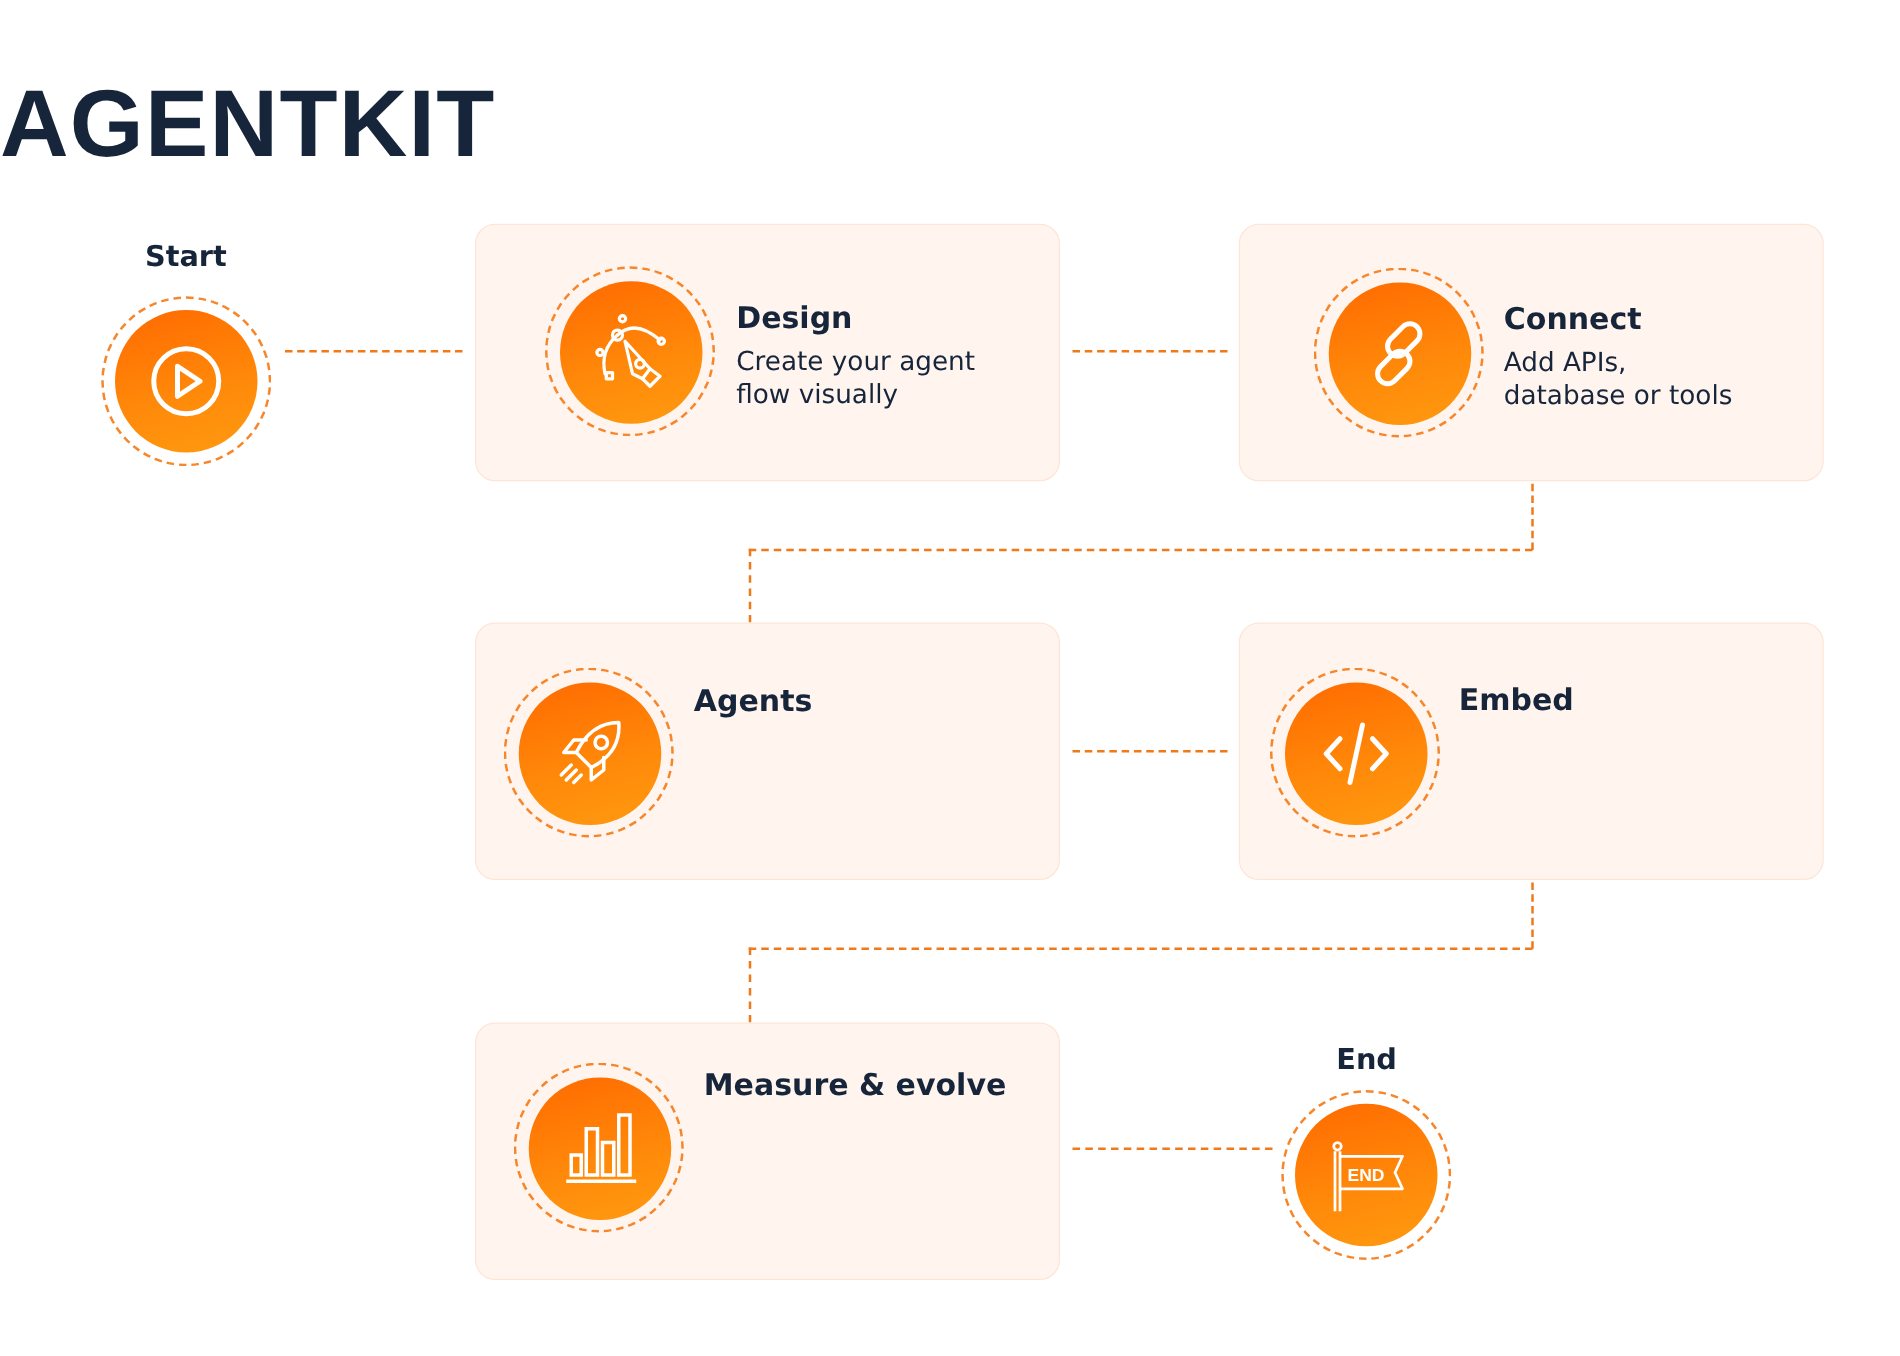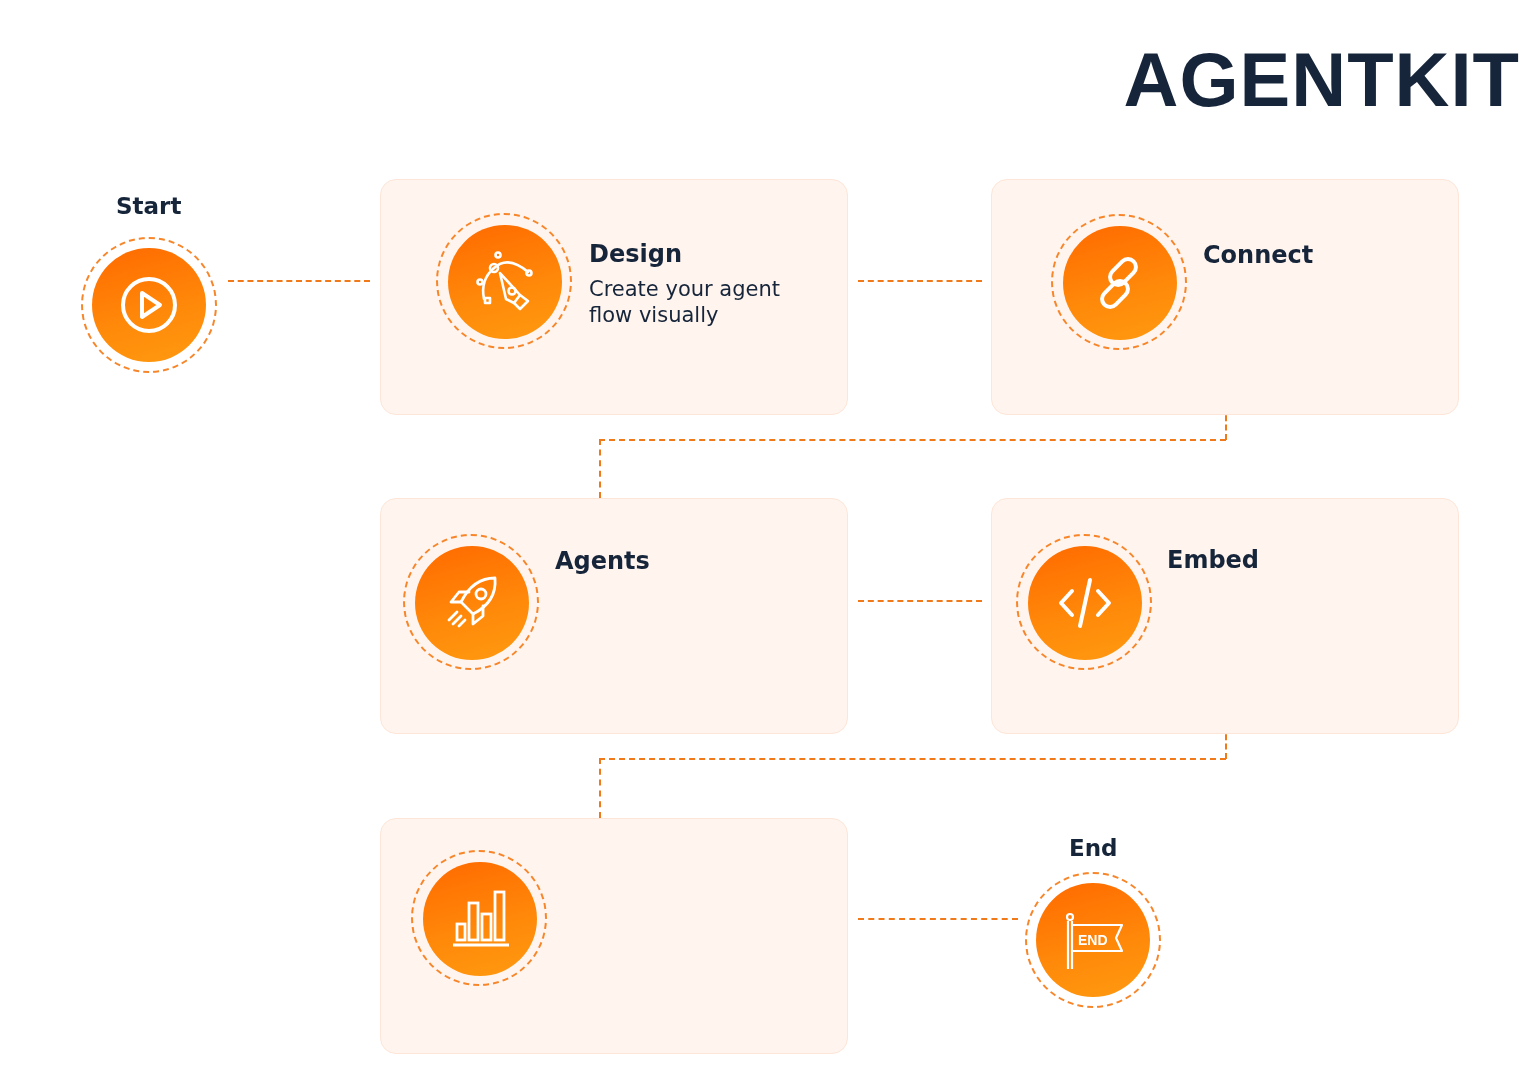--- a/index.html
+++ b/index.html
@@ -1,20 +1,20 @@
 <!DOCTYPE html>
 <html><head>
 <meta charset="utf-8">
 <style>
   html, body { margin:0; padding:0; }
   body { width:1520px; height:1085px; background:#ffffff; position:relative; overflow:hidden;
          font-family:"DejaVu Sans", sans-serif; color:#16253a; }
-  .title { position:absolute; left:0; width:1520px; top:36px; text-align:right;
+  .title { position:absolute; left:0; width:1520px; top:56px; text-align:left;
            font-family:"Liberation Sans", sans-serif; font-weight:700; font-size:76px; letter-spacing:1px; color:#16253a; }
-  .card { position:absolute; width:468px; height:236px; background:#fff4ee; border:1px solid #fde6d8;
+  .card { position:absolute; width:468px; height:206px; background:#fff4ee; border:1px solid #fde6d8;
           border-radius:16px; box-sizing:border-box; }
   .ring { position:absolute; width:136px; height:136px; border-radius:50%; border:2px dashed #f7862a; box-sizing:border-box; }
   .disc { position:absolute; width:114px; height:114px; border-radius:50%;
           background:linear-gradient(165deg,#ff6a00 0%,#ff8a0a 60%,#ff9a10 100%); }
   .disc svg { position:absolute; left:0; top:0; width:114px; height:114px; }
   .ctitle { position:absolute; font-weight:700; font-size:24px; color:#16253a; white-space:nowrap; }
   .cdesc { position:absolute; font-size:21px; line-height:26px; color:#16253a; white-space:pre-line; }
   .label { position:absolute; font-weight:700; font-size:23px; color:#16253a; }
   .hline { position:absolute; height:0; border-top:2px dashed #f07a1a; }
   .vline { position:absolute; width:0; border-left:2px dashed #f07a1a; }
@@ -69,20 +69,22 @@
 
 <div class="card" style="left:991px;top:179px;">
   <div class="ring" style="left:59px;top:34px;"></div>
   <div class="disc" style="left:71px;top:46px;">
     <svg viewBox="0 0 114 114" fill="none" stroke="#fff" stroke-width="4" stroke-linecap="round">
       <rect x="52" y="31" width="16" height="30" rx="8" transform="rotate(45 60 46)"></rect>
       <rect x="44" y="53" width="16" height="30" rx="8" transform="rotate(45 52 68)"></rect>
     </svg>
   </div>
   <div class="ctitle" style="left:211px;top:61px;">Connect</div>
+  <div class="cdesc" style="left:211px;top:97px;">Add APIs,
+database or tools</div>
 </div>
 
 <div class="card" style="left:380px;top:498px;">
   <div class="ring" style="left:22px;top:35px;"></div>
   <div class="disc" style="left:34px;top:47px;">
     <svg viewBox="0 0 114 114" fill="none" stroke="#fff" stroke-width="2.8" stroke-linejoin="round" stroke-linecap="round">
       <path d="M80 32 Q58 32 46 56 L58 68 Q82 56 80 32 Z"></path>
         <circle cx="66" cy="48" r="5"></circle>
       <path d="M46 56 L36 56 L44 46 L54 46"></path>
         <path d="M58 68 L58 78 L68 70 L68 60"></path>
@@ -110,20 +112,21 @@
   <div class="ring" style="left:30px;top:31px;"></div>
   <div class="disc" style="left:42px;top:43px;">
     <svg viewBox="0 0 114 114" fill="none" stroke="#fff" stroke-width="2.8">
       <rect x="34" y="62" width="8" height="16"></rect>
         <rect x="46" y="41" width="9" height="37"></rect>
       <rect x="59" y="52" width="9" height="26"></rect>
         <rect x="72" y="30" width="9" height="48"></rect>
       <path d="M30 83 L86 83"></path>
     </svg>
   </div>
+  <div class="ctitle" style="left:182px;top:35px;">Measure &amp; evolve</div>
 </div>
 
 <div class="label" style="left:1069px;top:835px;">End</div>
 <div>
   <div class="ring" style="left:1025px;top:872px;"></div>
   <div class="disc" style="left:1036px;top:883px;">
     <svg viewBox="0 0 114 114" fill="none" stroke="#fff" stroke-width="2.2" stroke-linejoin="round">
       <circle cx="34" cy="34" r="3"></circle>
         <path d="M32 38 L32 86 M36 38 L36 86"></path>
       <path d="M36 42 L86 42 L80 55 L86 68 L36 68"></path>

